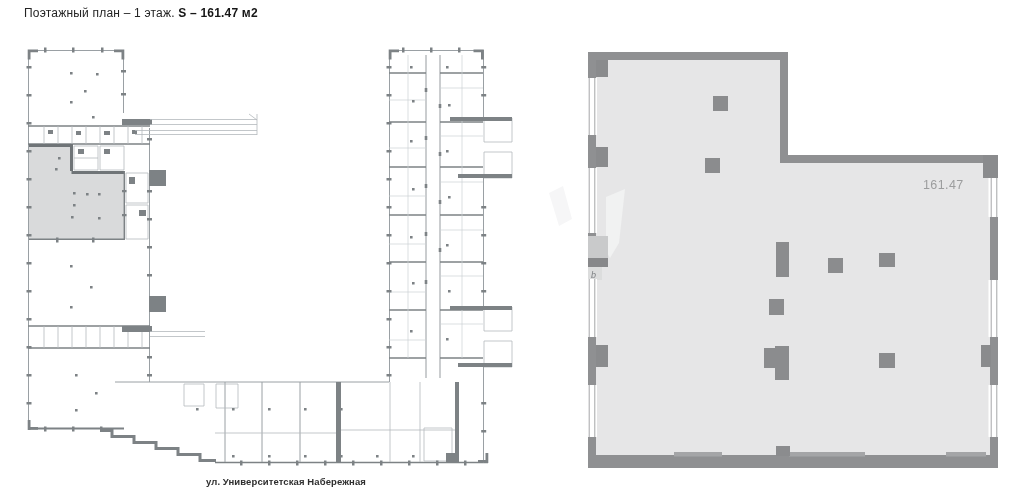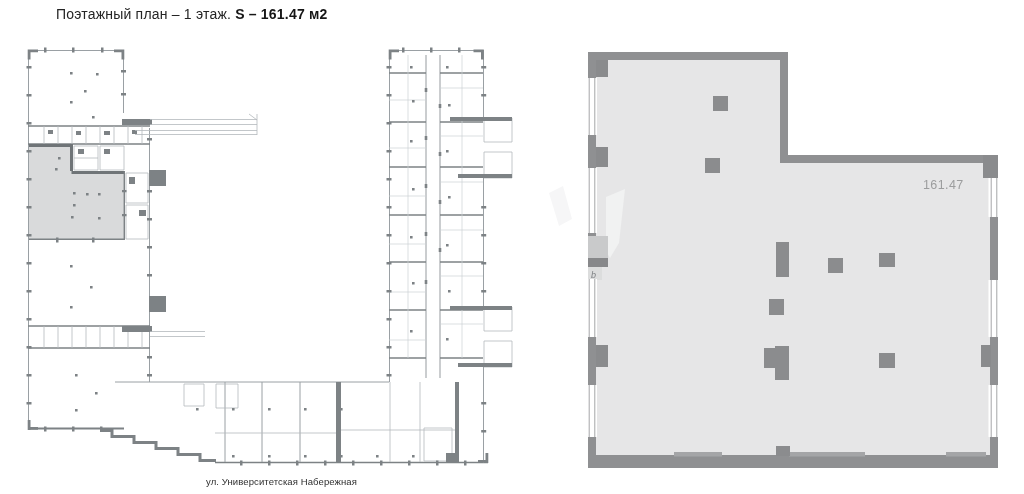--- a/index.html
+++ b/index.html
@@ -1,26 +1,26 @@
 <!DOCTYPE html>
 <html><head>
 <meta charset="utf-8">
 <style>
   html,body{margin:0;padding:0;}
   body{
     width:1024px;height:494px;position:relative;background:#ffffff;overflow:hidden;
     font-family:"Liberation Sans", sans-serif;
   }
   .title{
-    position:absolute;left:56px;top:6px;font-size:14px;color:#242424;
+    position:absolute;left:24px;top:6px;font-size:12px;color:#242424;
     letter-spacing:.2px;white-space:nowrap;
   }
   .title .bold{font-weight:700;color:#161616;}
   .street{
-    position:absolute;left:206px;top:476px;font-size:9.5px;font-weight:400;
+    position:absolute;left:206px;top:476px;font-size:9.5px;font-weight:700;
     color:#2e2e2e;letter-spacing:.1px;white-space:nowrap;
   }
   svg{position:absolute;left:0;top:0;}
   
   .w3{stroke:#9aa0a4;stroke-width:1;fill:none}
   .w2{stroke:#7d8285;stroke-width:1.4;fill:none}
   .w2b{stroke:#7d8285;stroke-width:2.2;fill:none}
   .w1u{stroke:#6f7477;stroke-width:3;fill:none}
   .cor{stroke:#8a9094;stroke-width:.9;fill:none}
   .t1{stroke:#b4b9bc;stroke-width:.8;fill:none}

